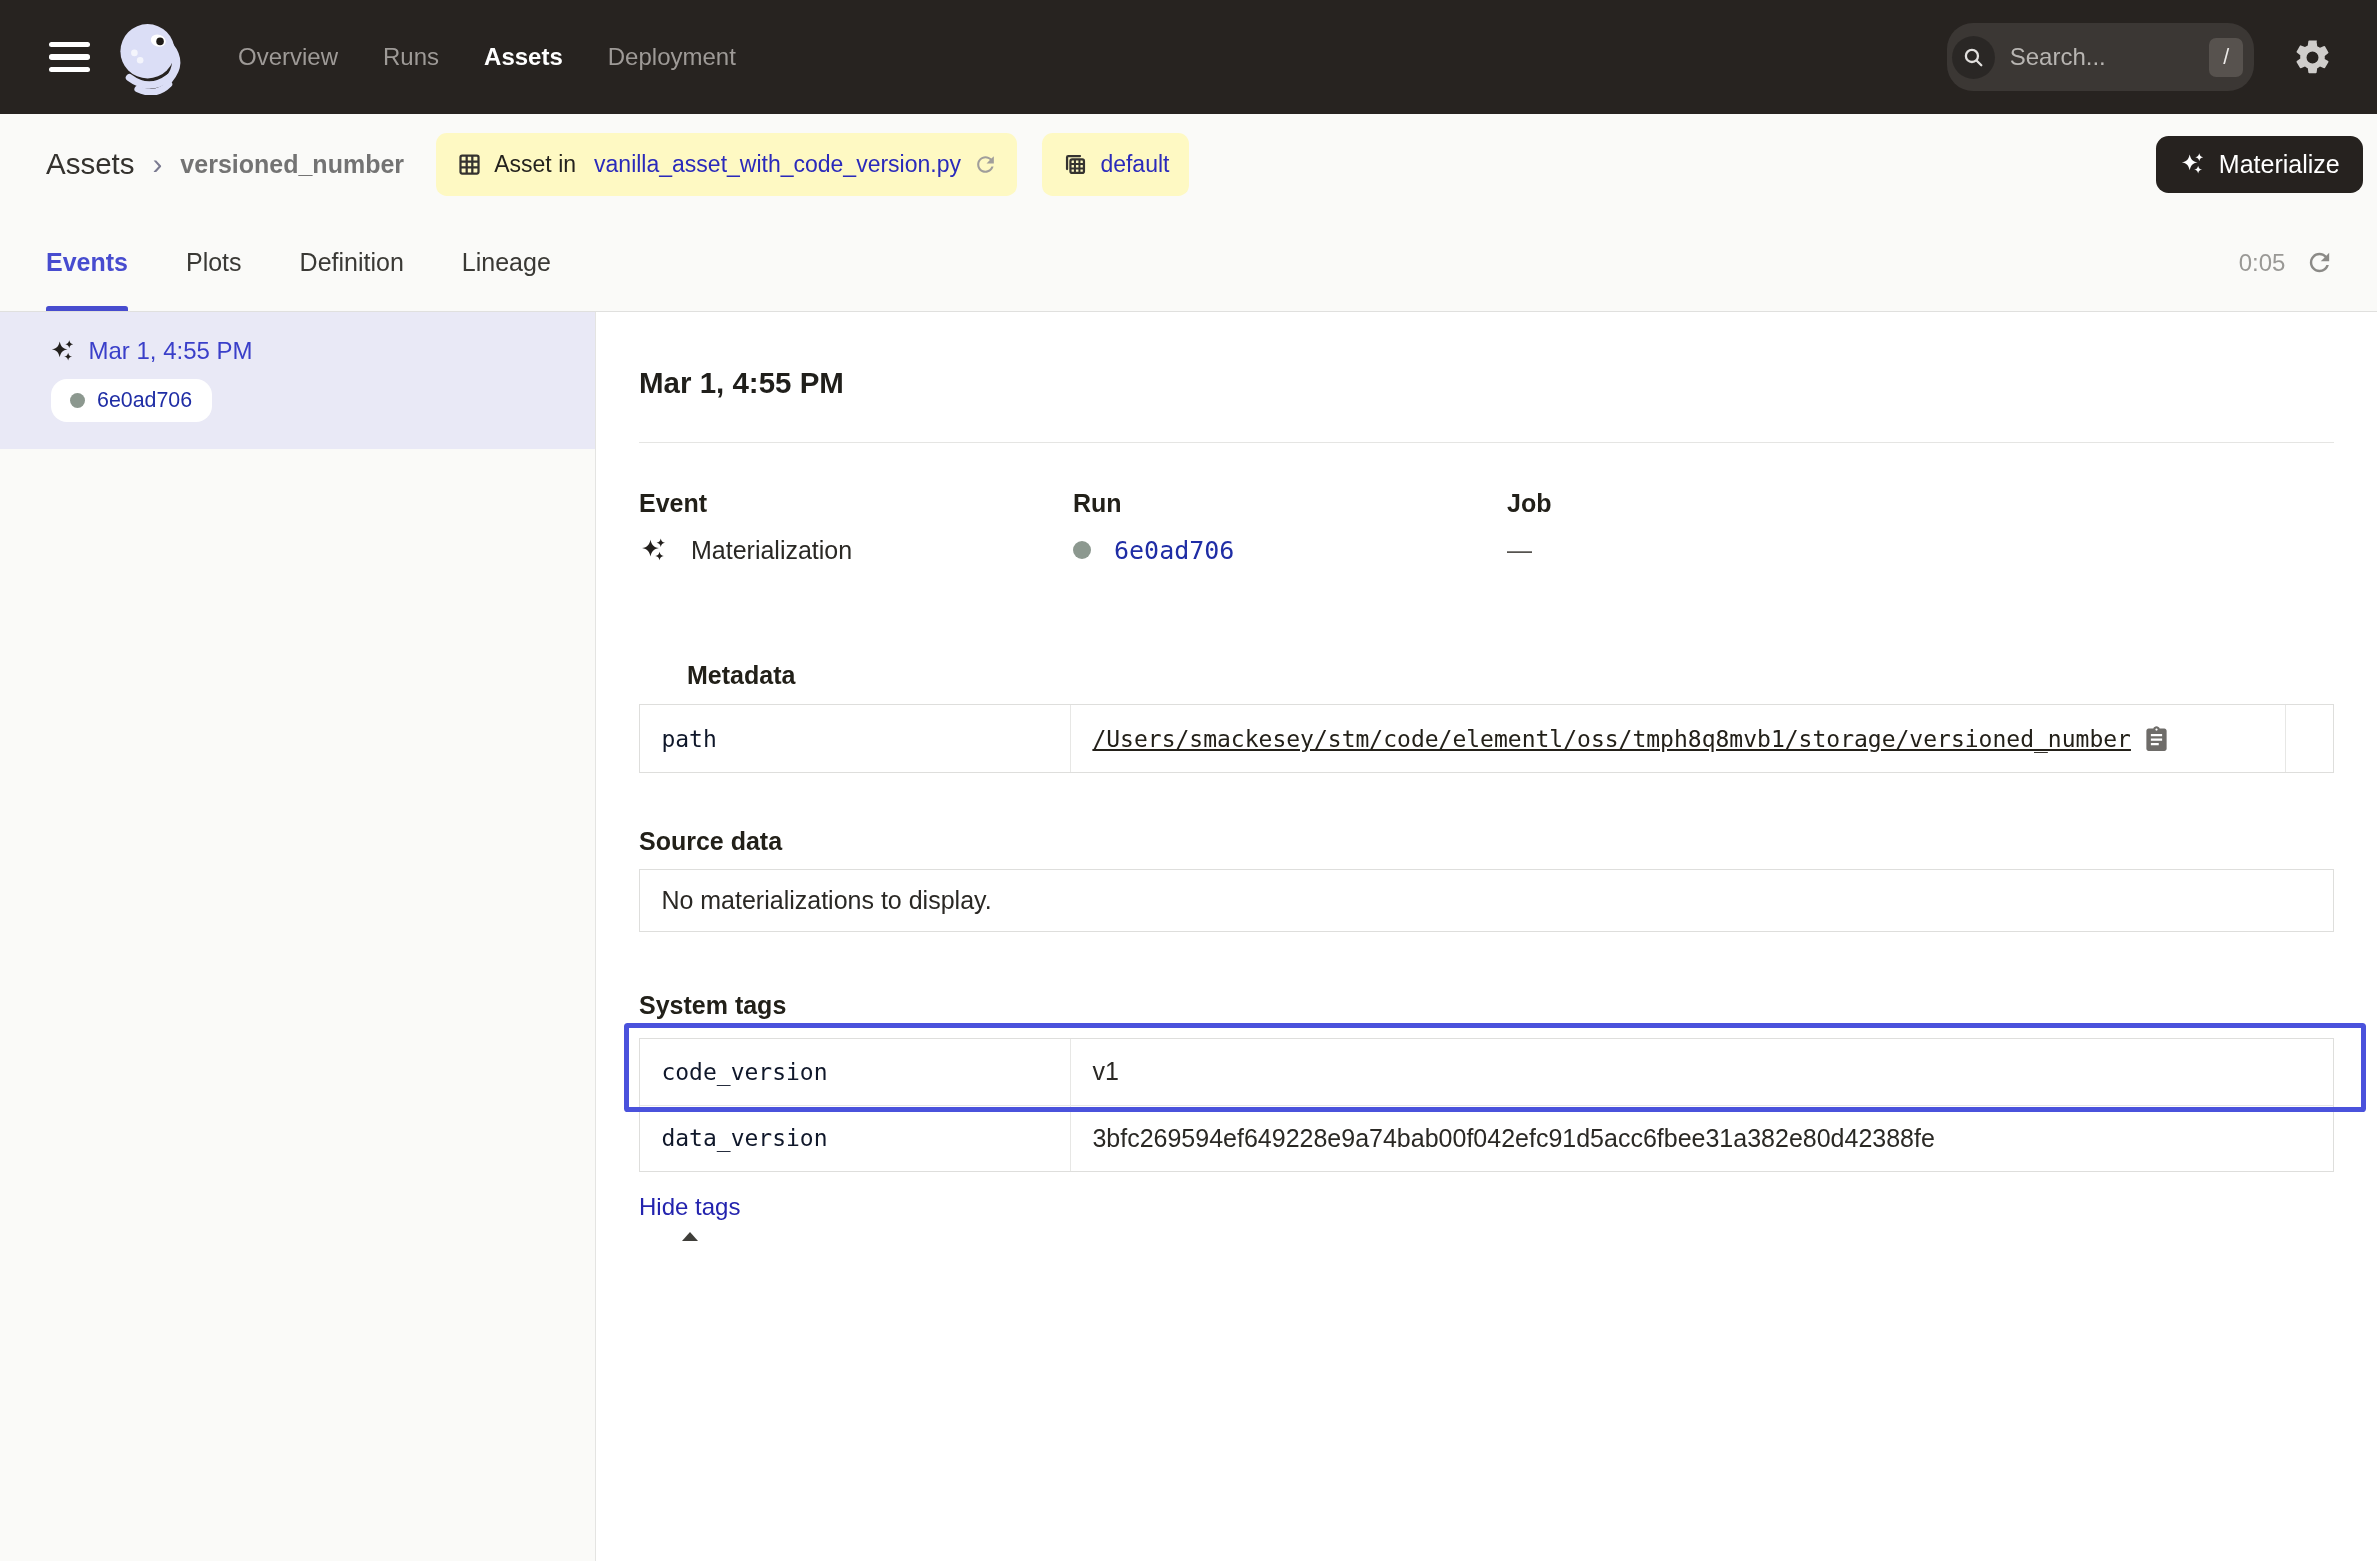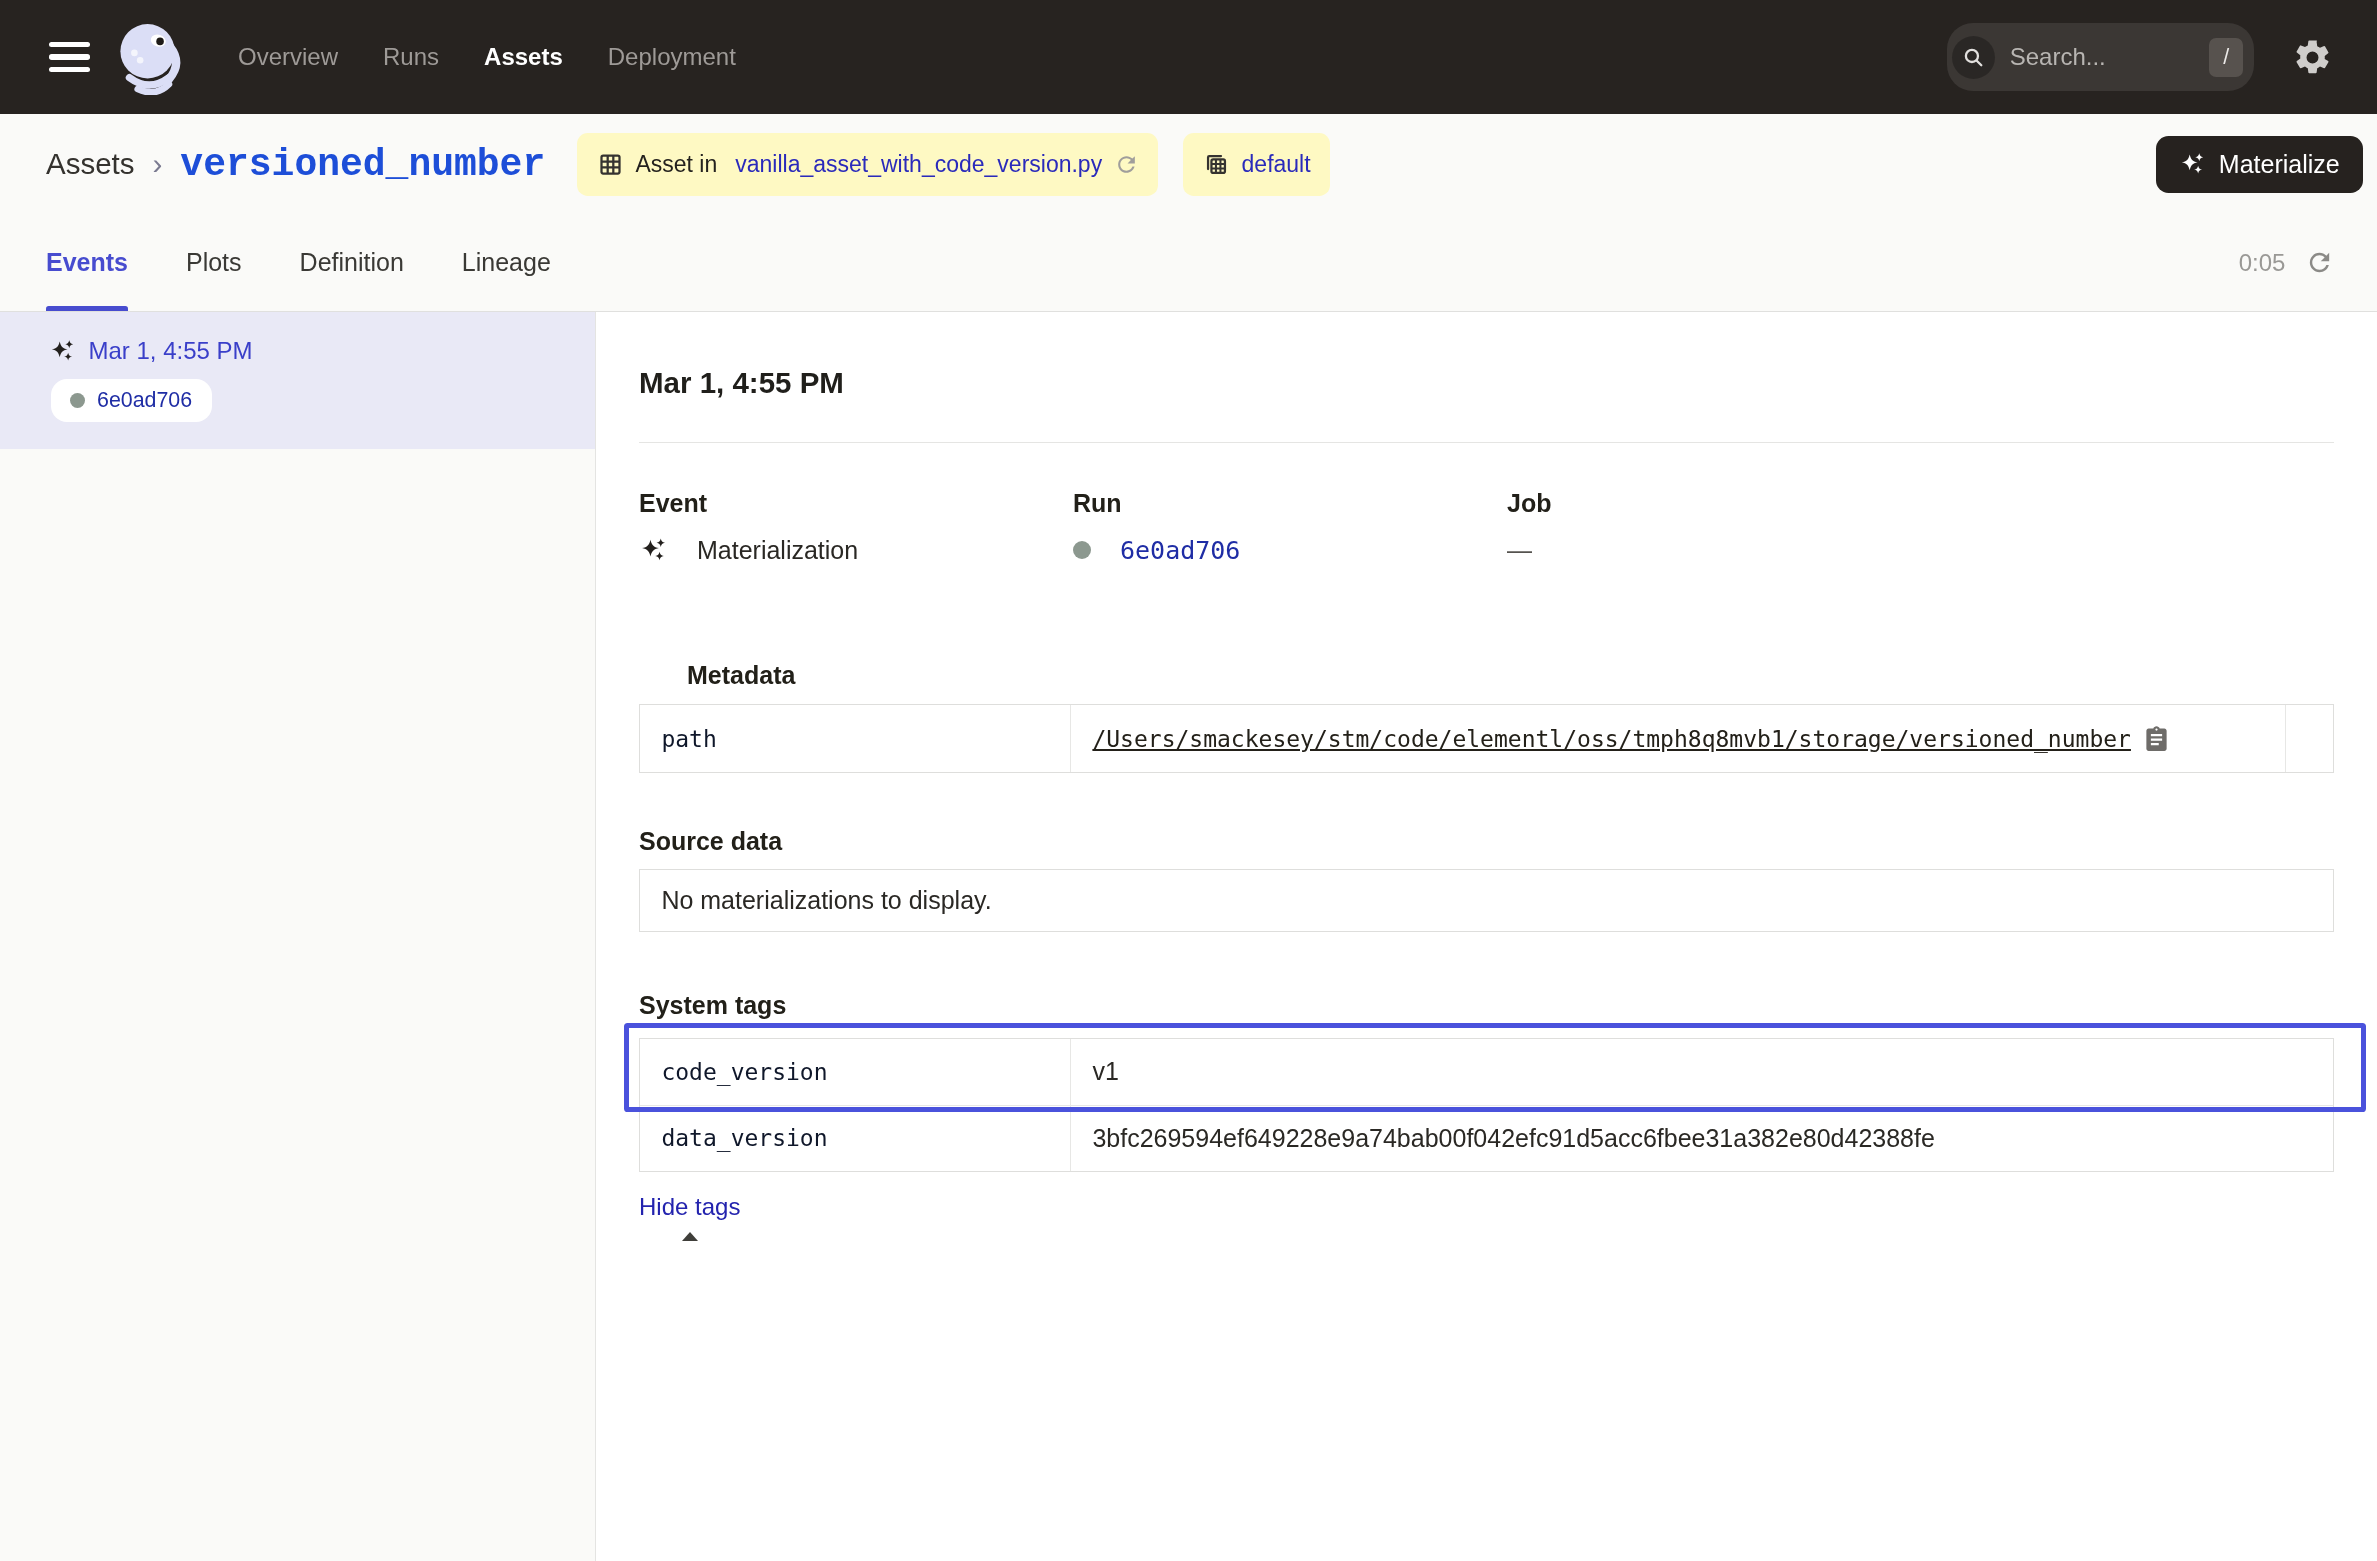--- a/index.html
+++ b/index.html
@@ -28,21 +28,21 @@
   .search-icon-wrap{width:43px;height:43px;border-radius:50%;background:rgba(0,0,0,.28);display:flex;align-items:center;justify-content:center;flex:none;}
   .search-icon-wrap svg{width:25px;height:25px;color:#E2E0DE;}
   .search-placeholder{font-size:24px;color:#B8B5B2;margin-left:14.3px;flex:1;}
   .search-kbd{width:34px;height:39px;border-radius:7.1px;background:#57524E;color:#EBE9E7;font-size:21.4px;display:flex;align-items:center;justify-content:center;}
   .gear{width:41px;height:41px;margin-left:38px;color:#CFCDCB;cursor:pointer;flex:none;}
 
   
   .subheader{height:100px;background:var(--page-bg);display:flex;align-items:center;padding:0 14.3px 0 46px;}
   .crumb-root{font-size:29.5px;color:#34322E;text-decoration:none;cursor:pointer;}
   .crumb-sep{font-size:29.5px;color:#7A7A90;margin:0 18px;}
-  .crumb-current{font-size:38px;font-weight:600;color:#1d4ed8;font-family:Liberation Mono, monospace;}
+  .crumb-current{font-size:25px;font-weight:600;color:#737373;}
   .badge{display:inline-flex;align-items:center;background:#fef9c3;border-radius:10.7px;height:63px;padding:0 19.6px;gap:11.6px;}
   .badge.first{margin-left:32px;}
   .badge.second{margin-left:25px;}
   .badge-icon{width:27px;height:27px;color:#353330;flex:none;}
   .badge-text{font-size:23px;color:#24221E;white-space:pre;}
   .badge-link{font-size:23px;color:var(--link);text-decoration:none;cursor:pointer;}
   .badge-refresh{width:25px;height:25px;color:#A09E9B;cursor:pointer;flex:none;}
   .materialize-btn{margin-left:auto;height:57px;background:var(--button-bg);border:none;border-radius:12.5px;display:inline-flex;align-items:center;gap:12.5px;padding:0 23px;cursor:pointer;}
   .materialize-btn svg{width:27px;height:27px;color:#fff;}
   .materialize-btn span{font-size:25px;color:#fff;font-weight:500;}
@@ -67,21 +67,21 @@
   .run-pill{display:inline-flex;align-items:center;gap:11.6px;background:#fff;border-radius:16px;padding:9px 19.6px;margin-top:14.3px;margin-left:1.8px;cursor:pointer;}
   .run-pill .dot{width:15px;height:15px;border-radius:50%;background:var(--run-dot);}
   .run-pill span{font-size:21.4px;color:var(--mono-link);}
 
   .main{flex:1;background:#fff;padding:54px 43px 0 43px;min-width:0;}
   .main-title{font-size:29.5px;font-weight:600;color:#201F1B;}
   .main-divider{height:0.9px;background:#E5E5E3;margin-top:42px;}
   .overview{display:flex;margin-top:46px;}
   .ov-col{width:434px;flex:none;}
   .ov-label{font-size:25px;font-weight:600;color:#222019;margin-bottom:18px;}
-  .ov-value{display:flex;align-items:center;gap:29px;font-size:25px;color:#2A2824;text-align:center;}
+  .ov-value{display:flex;align-items:center;gap:23px;font-size:25px;color:#2A2824;text-align:center;}
   .ov-value .sparkle{width:29px;height:29px;color:#23201D;flex:none;}
   .ov-value .dot{width:18px;height:18px;border-radius:50%;background:var(--run-dot);flex:none;}
   .run-link{font-size:25px;color:var(--mono-link);text-decoration:none;cursor:pointer;}
   .job-empty{color:#55534F;}
 
   .section-heading{font-size:25px;font-weight:600;color:#222019;}
   .metadata-heading{margin-top:96px;margin-left:48px;}
   .kv-table{border:1.3px solid #DEDEDC;margin-top:14.3px;background:#fff;}
   .kv-row{display:grid;grid-template-columns:431px 1fr 48px;min-height:67px;align-items:stretch;}
   .kv-row.two-col{grid-template-columns:431px 1fr;min-height:66px;}

